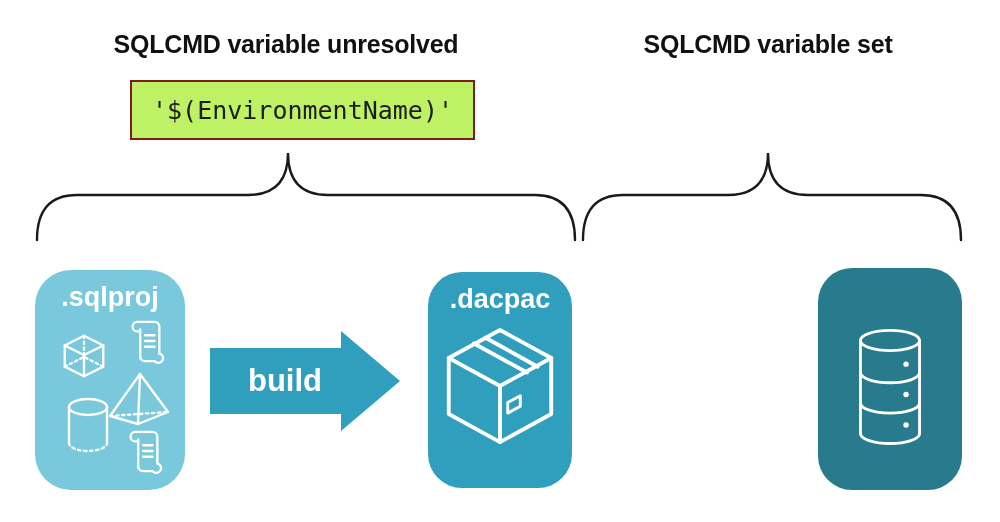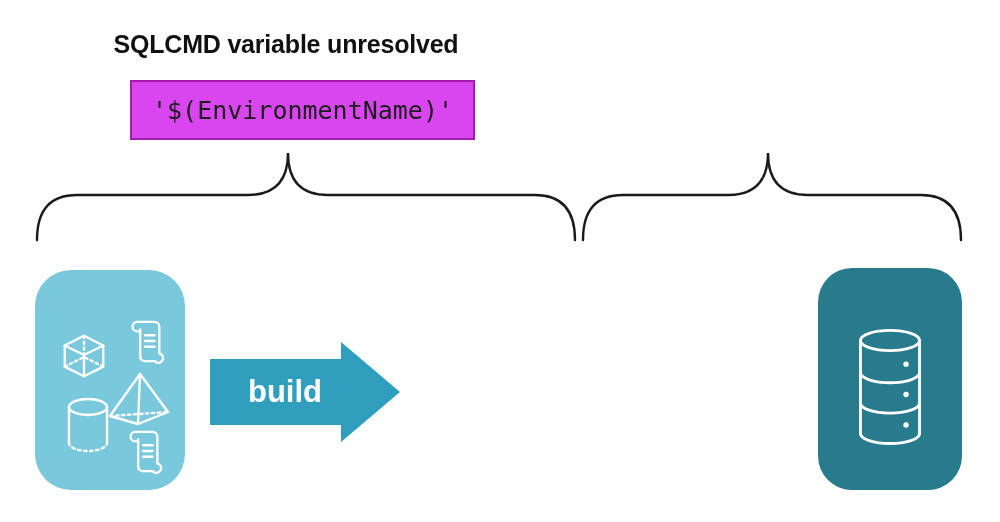--- a/index.html
+++ b/index.html
@@ -4,21 +4,21 @@
 <style>
   html,body{margin:0;padding:0;background:#fff;}
   .canvas{position:relative;width:1000px;height:522px;background:#fff;overflow:hidden;
           font-family:"Liberation Sans",sans-serif;}
 
   .heading{position:absolute;top:30px;width:400px;text-align:center;
            font-size:25px;font-weight:bold;color:#111;letter-spacing:-0.2px;}
   .heading-left{left:86px;}
   .heading-right{left:568px;}
 
-  .codebox{position:absolute;background:#d946ef;border:2px solid #a21caf;
+  .codebox{position:absolute;background:#bef264;border:2px solid #7f1d1d;
            display:flex;align-items:center;justify-content:center;box-sizing:border-box;}
   .codebox-left{left:130px;top:80px;width:345px;height:60px;}
   .codebox-right{left:667px;top:78px;width:203px;height:62px;}
   .codebox code{font-family:"DejaVu Sans Mono","Liberation Mono",monospace;
                 font-size:25px;color:#1c1c1c;white-space:pre;}
 
   .brace{position:absolute;top:147px;}
   .brace path{fill:none;stroke:#1a1a1a;stroke-width:2.4;stroke-linecap:round;}
   .brace-left{left:30px;}
   .brace-right{left:578px;}
@@ -26,45 +26,47 @@
   .card{position:absolute;border-radius:36px;color:#fff;}
   .card-sqlproj{left:35px;top:270px;width:150px;height:220px;background:#7AC8DB;}
   .card-dacpac{left:428px;top:272px;width:144px;height:216px;background:#2F9FBD;border-radius:34px;}
   .card-database{left:818px;top:268px;width:144px;height:222px;background:#287A8D;border-radius:34px;}
   .card-label{display:block;text-align:center;font-weight:bold;margin-top:12px;font-size:27px;color:#fff;}
   .card-database .card-label{font-size:25px;margin-top:15px;}
   .card svg{position:absolute;}
   .icon-stroke{fill:none;stroke:#fff;stroke-width:2.4;stroke-linecap:round;stroke-linejoin:round;}
   .icon-dashed{stroke-dasharray:2.5 3.5;}
 
-  .arrow{position:absolute;top:342px;width:190px;height:100px;}
+  .arrow{position:absolute;top:331px;width:190px;height:100px;}
   .arrow-build{left:210px;}
   .arrow-deploy{left:600px;}
   .arrow-label{position:absolute;left:0;top:0;width:150px;height:100px;line-height:100px;
                text-align:center;color:#fff;font-weight:bold;font-size:31px;}
 </style>
 </head>
 <body>
 
 <div class="canvas">
 
   <div class="heading heading-left">SQLCMD variable unresolved</div>
+  <div class="heading heading-right">SQLCMD variable set</div>
 
   <div class="codebox codebox-left">
     <code>'$(EnvironmentName)'</code>
   </div>
 
   <svg class="brace brace-left" width="552" height="98" viewBox="0 0 552 98">
     <path d="M7 93 Q7 48 47 48 L218 48 Q258 48 258 6 Q258 48 298 48 L505 48 Q545 48 545 93"></path>
   </svg>
   <svg class="brace brace-right" width="388" height="98" viewBox="0 0 388 98">
     <path d="M5 93 Q5 48 45 48 L150 48 Q190 48 190 6 Q190 48 230 48 L343 48 Q383 48 383 93"></path>
   </svg>
 
   <div class="card card-sqlproj">
+    <span class="card-label">.sqlproj</span>
 
     <svg style="left:88px;top:46px" width="44" height="50" viewBox="0 0 46 50">
       <g class="icon-stroke">
         <path d="M15 5 H33 a5 5 0 0 1 5 5 V38"></path>
         <path d="M15 5 a5 5 0 1 0 0 10 h3"></path>
         <path d="M18 13 V43"></path>
         <path d="M38 38 a5 5 0 1 1 -5 8 H23 a5 5 0 0 1 -5 -5"></path>
         <line x1="23" y1="19" x2="33" y2="19"></line>
         <line x1="23" y1="25" x2="33" y2="25"></line>
         <line x1="23" y1="31" x2="33" y2="31"></line>
@@ -109,20 +111,32 @@
     </svg>
   </div>
 
   <div class="arrow arrow-build">
     <svg width="190" height="100" viewBox="0 0 190 100">
       <polygon points="0,17 131,17 131,0 190,50 131,100 131,83 0,83" fill="#2F9FBD"></polygon>
     </svg>
     <span class="arrow-label">build</span>
   </div>
 
+  <div class="card card-dacpac">
+    <span class="card-label">.dacpac</span>
+    <svg style="left:14px;top:52px" width="116" height="126" viewBox="0 0 120 128">
+      <g class="icon-stroke" style="stroke-width:4">
+        <path d="M60 5 L113 34 L60 63 L7 34 Z"></path>
+        <path d="M7 34 V92 L60 121 L113 92 V34"></path>
+        <path d="M60 63 V121"></path>
+        <path d="M33 19 L88 49 M45 13 L99 43"></path>
+        <path d="M68 80 L81 73 L81 84 L68 91 Z" style="stroke-width:3"></path>
+      </g>
+    </svg>
+  </div>
 
 
   <div class="card card-database">
     <svg style="left:34px;top:58px" width="76" height="127" viewBox="0 0 90 150">
       <g class="icon-stroke" style="stroke-width:3.4">
         <ellipse cx="45" cy="17" rx="35" ry="12"></ellipse>
         <path d="M10 17 V127 M80 17 V127"></path>
         <path d="M10 127 A35 12 0 0 0 80 127"></path>
         <path d="M10 55 A35 12 0 0 0 80 55"></path>
         <path d="M10 91 A35 12 0 0 0 80 91"></path>

